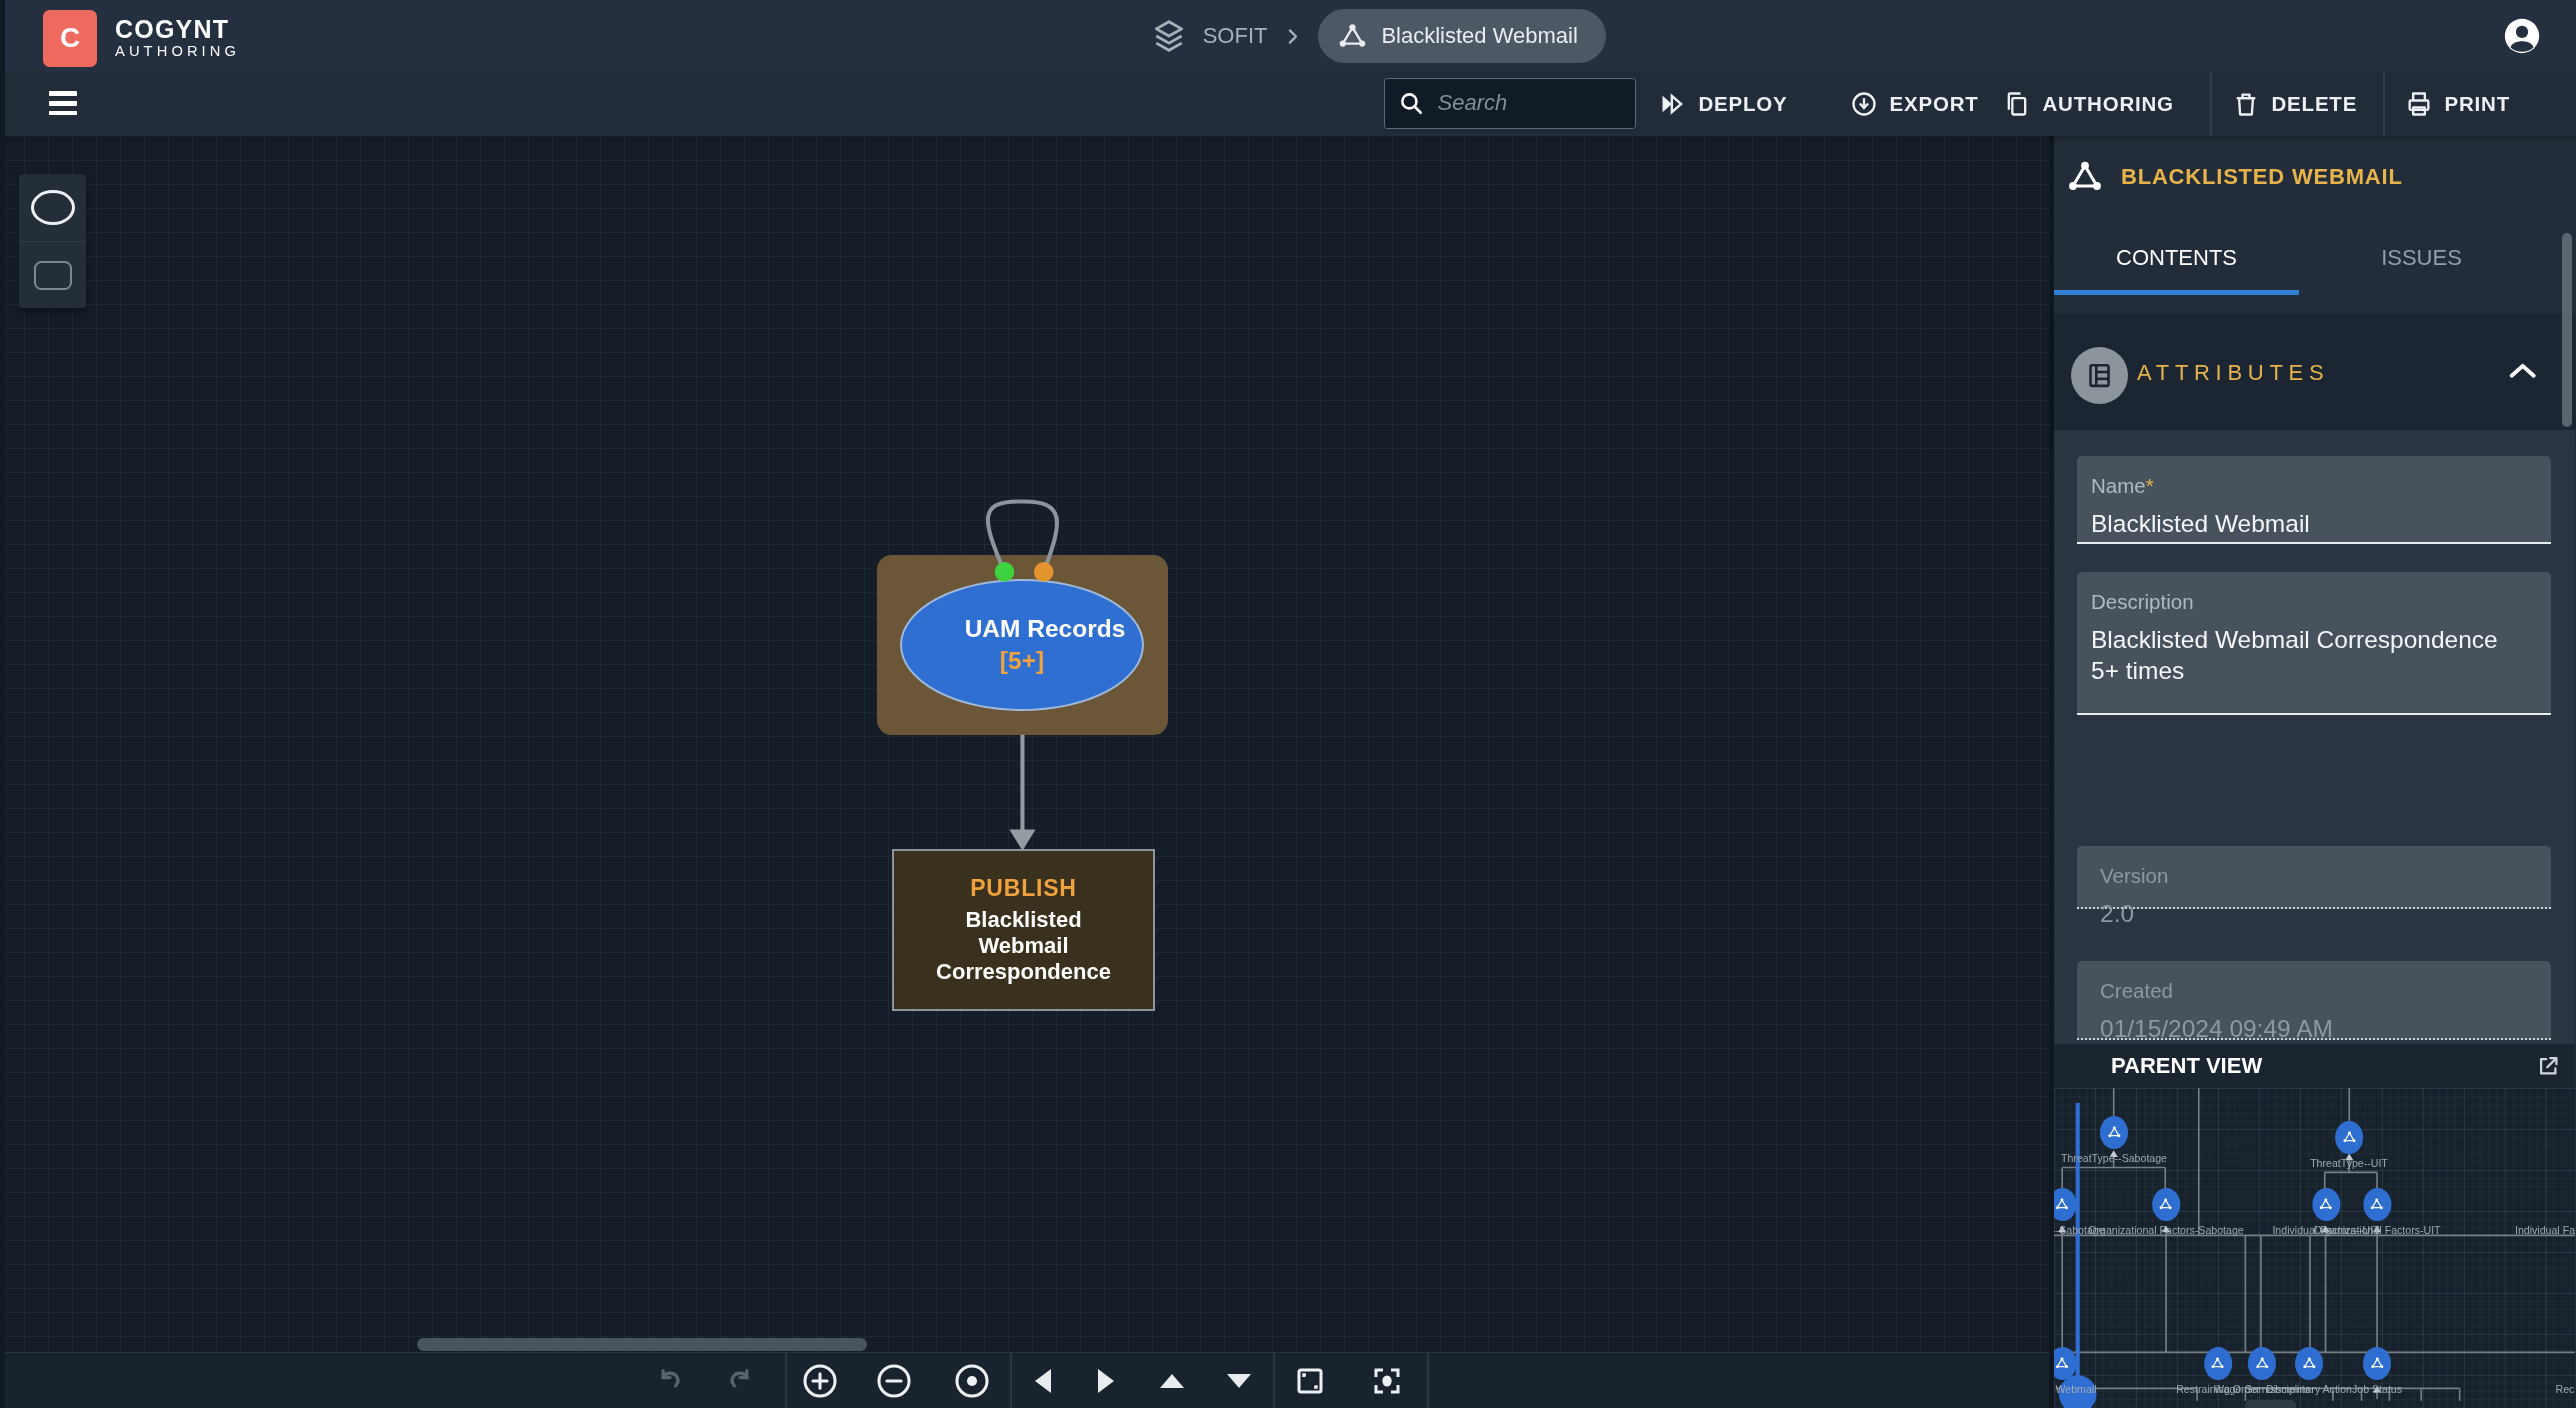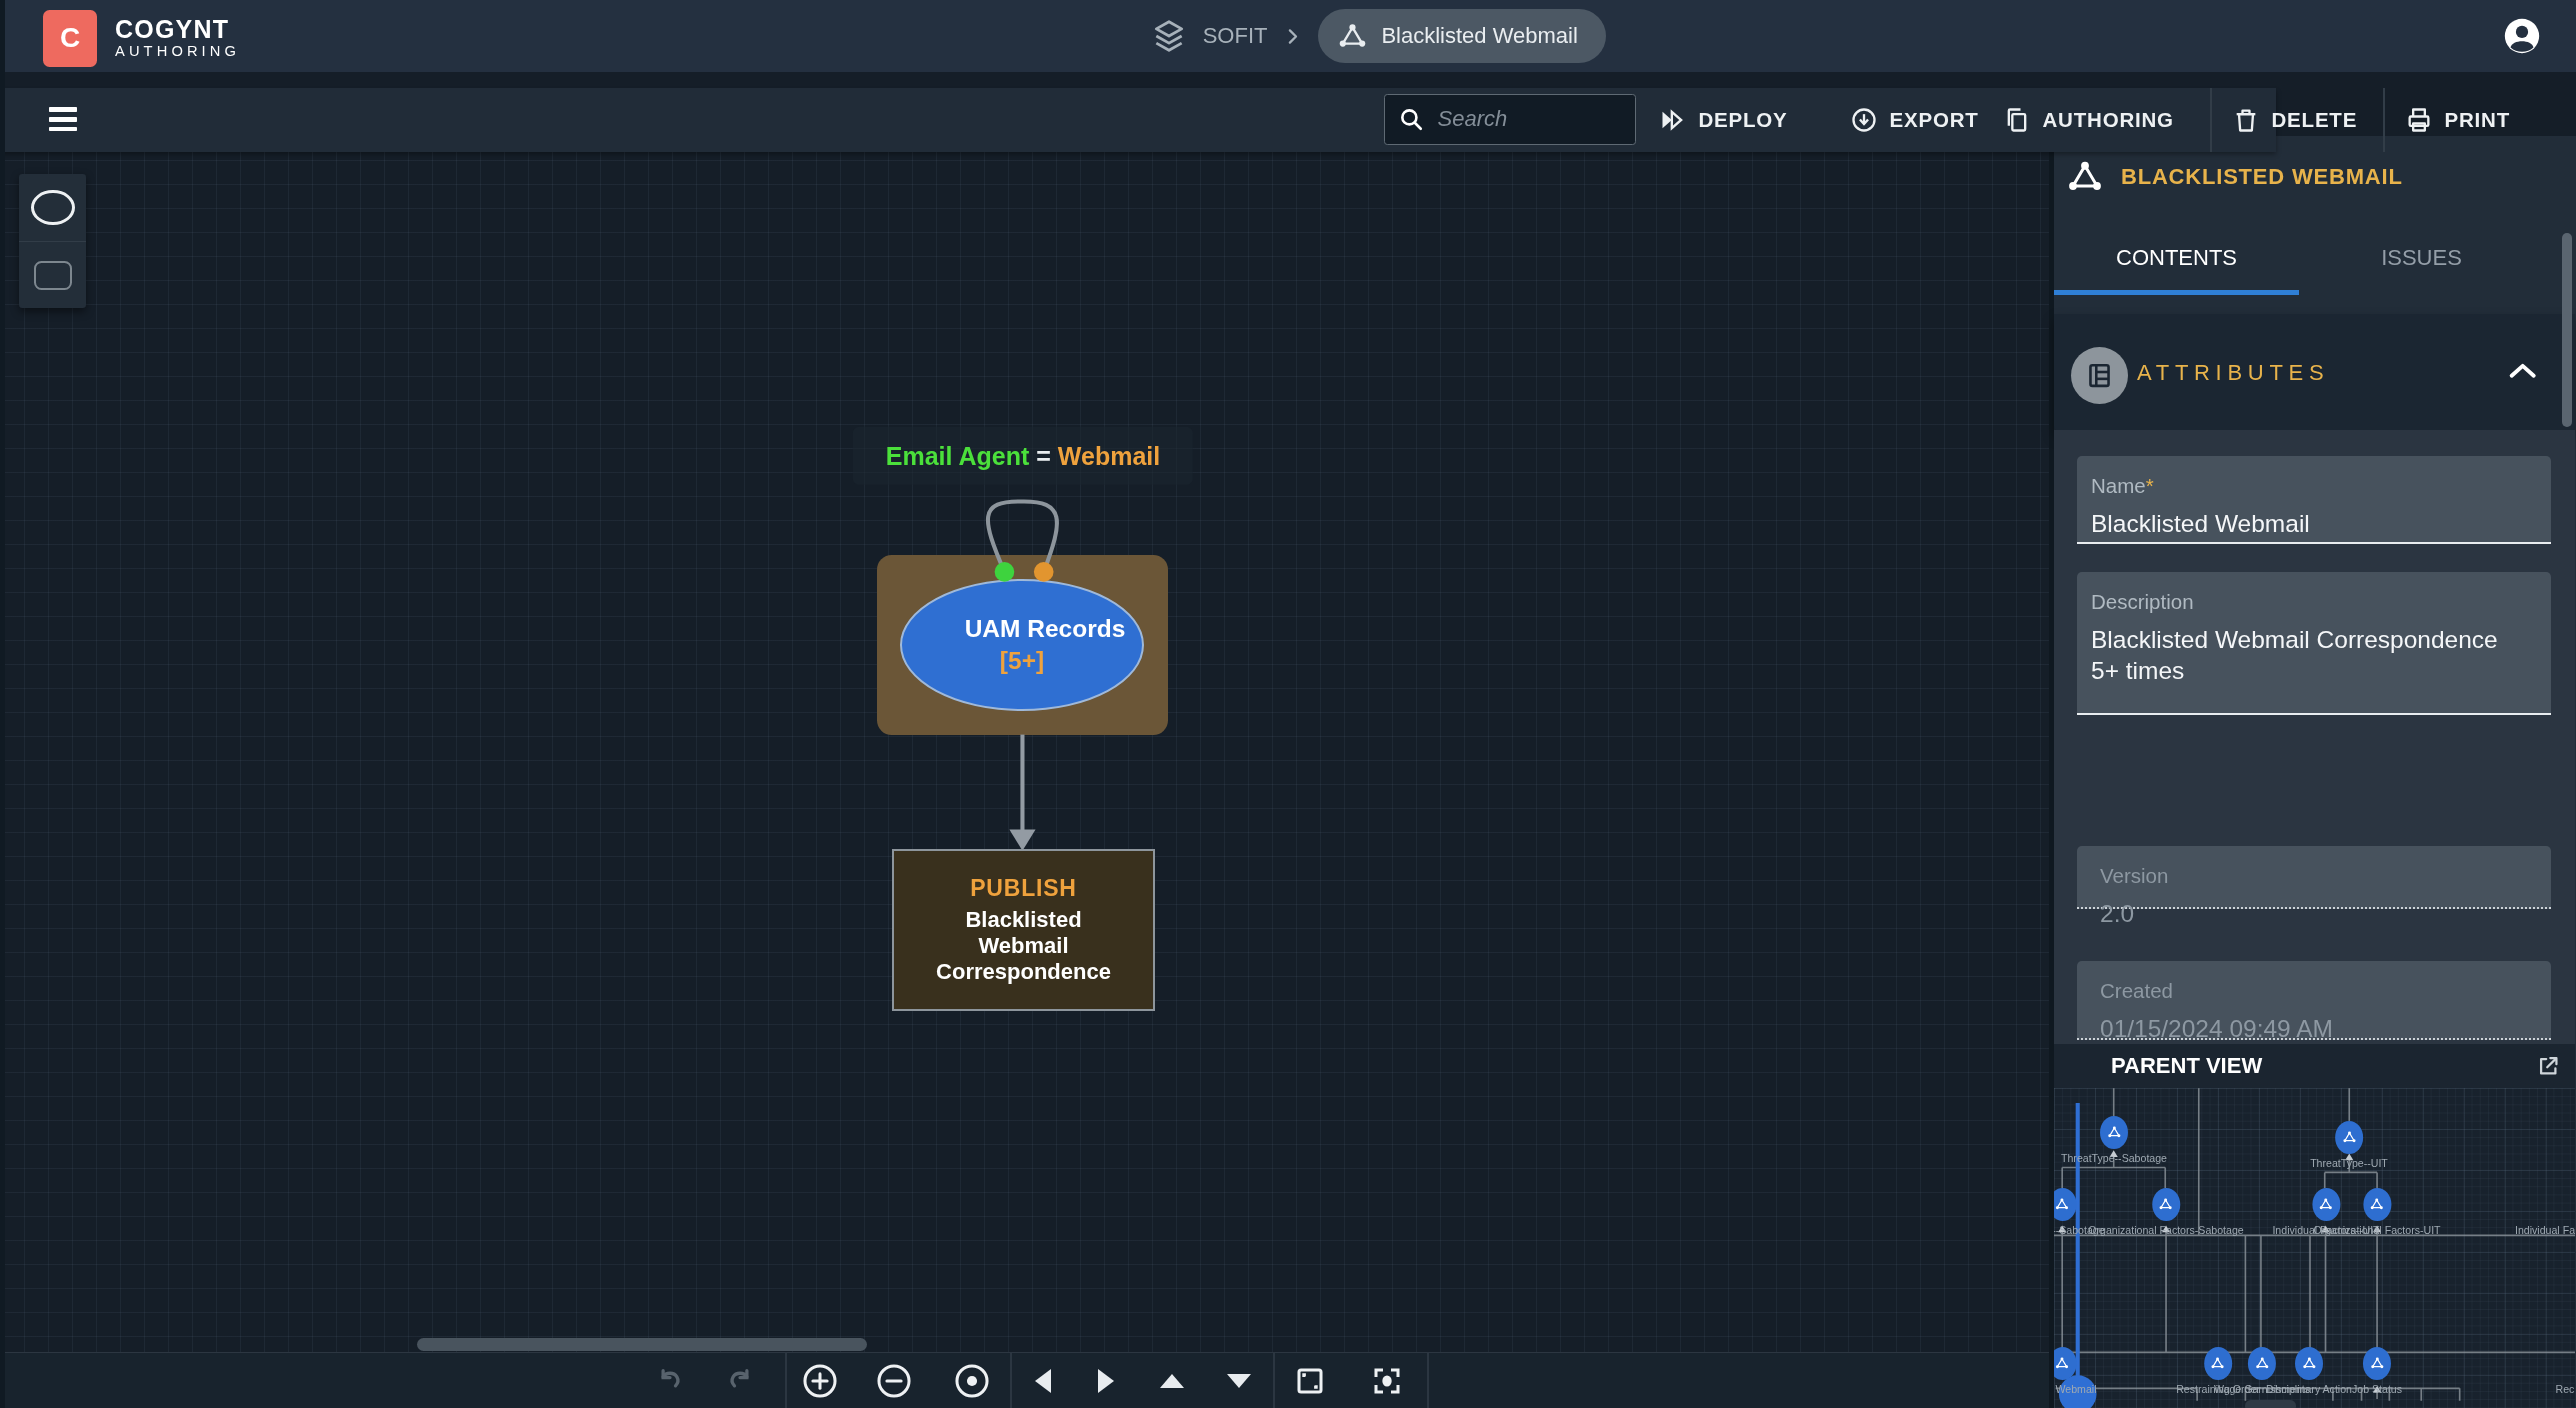--- a/index.html
+++ b/index.html
@@ -15,21 +15,21 @@
              color:#fff;font-size:28px;font-weight:bold;}
   .logo-name{font-size:25px;font-weight:bold;letter-spacing:1.2px;line-height:26px;color:#fff;}
   .logo-sub{font-size:14.7px;letter-spacing:4.1px;color:#fff;line-height:18px;}
   .breadcrumb{position:absolute;left:1150px;top:0;height:72px;display:flex;align-items:center;gap:14.7px;}
   .crumb-project{font-size:22px;color:#a7b1ba;}
   .crumb-pill{display:flex;align-items:center;gap:13px;background:#4c5864;border-radius:33px;
               padding:0 28px 0 19.6px;height:54px;font-size:22px;color:#e9edf0;}
   .avatar{position:absolute;right:36px;top:18px;width:36px;height:36px;cursor:pointer;}
 
   
-  .toolbar{position:absolute;left:0;top:88px;width:2276px;height:64px;background:#212c38;z-index:29;
+  .toolbar{position:absolute;left:0;top:72px;width:2576px;height:64px;background:#212c38;z-index:29;
            box-shadow:0 2.5px 4.9px rgba(0,0,0,.35);}
   .hamburger{position:absolute;left:49px;top:19px;width:28px;height:24.5px;display:flex;flex-direction:column;justify-content:space-between;cursor:pointer;}
   .hamburger span{display:block;height:4.9px;background:#fff;border-radius:0.8px;}
   .searchbox{position:absolute;left:1384px;top:5.7px;width:252px;height:51px;background:#111b25;border:1.6px solid #5f6a74;
              border-radius:3.3px;display:flex;align-items:center;gap:11.5px;padding:0 13px;box-sizing:border-box;}
   .searchbox input{background:transparent;border:none;outline:none;color:#dfe4e8;font-style:italic;
                    font-size:22px;width:164px;font-family:"Liberation Sans",sans-serif;}
   .searchbox input::placeholder{color:#848e98;}
   .tbtn{position:absolute;top:0;height:64px;display:flex;align-items:center;gap:11.5px;cursor:pointer;
         font-size:20.5px;font-weight:bold;letter-spacing:0.8px;color:#eef1f3;}
@@ -245,25 +245,20 @@
 <div class="canvas">
   <div class="palette">
     <div class="cell">
         <div class="glyph-ellipse"></div>
       </div>
     <div class="cell">
         <div class="glyph-rect"></div>
       </div>
   </div>
 
-  <div class="cond-label">
-    <span class="cond-lhs">Email Agent</span>
-    <span class="cond-op"> <span>=</span> </span>
-    <span class="cond-rhs">Webmail</span>
-  </div>
 
   <div class="sel-rect"></div>
 
   <div class="uam">
     <div class="uam-title">UAM Records</div>
     <div class="uam-badge">[5+]</div>
   </div>
 
   <svg class="abs" style="left:0;top:0;pointer-events:none;" width="2049" height="1216" viewBox="0 0 2505 1487">
     <path d="M1228,533 C1200,468 1196,446 1249,447 C1302,446 1300,470 1276,533" fill="none" stroke="#8d959c" stroke-width="5"></path>

